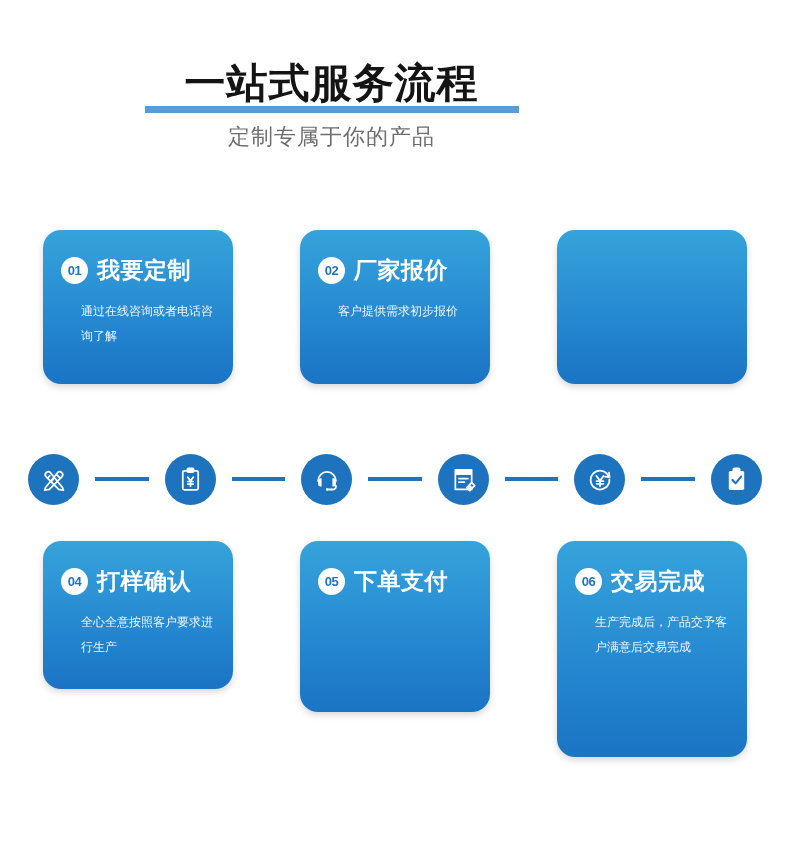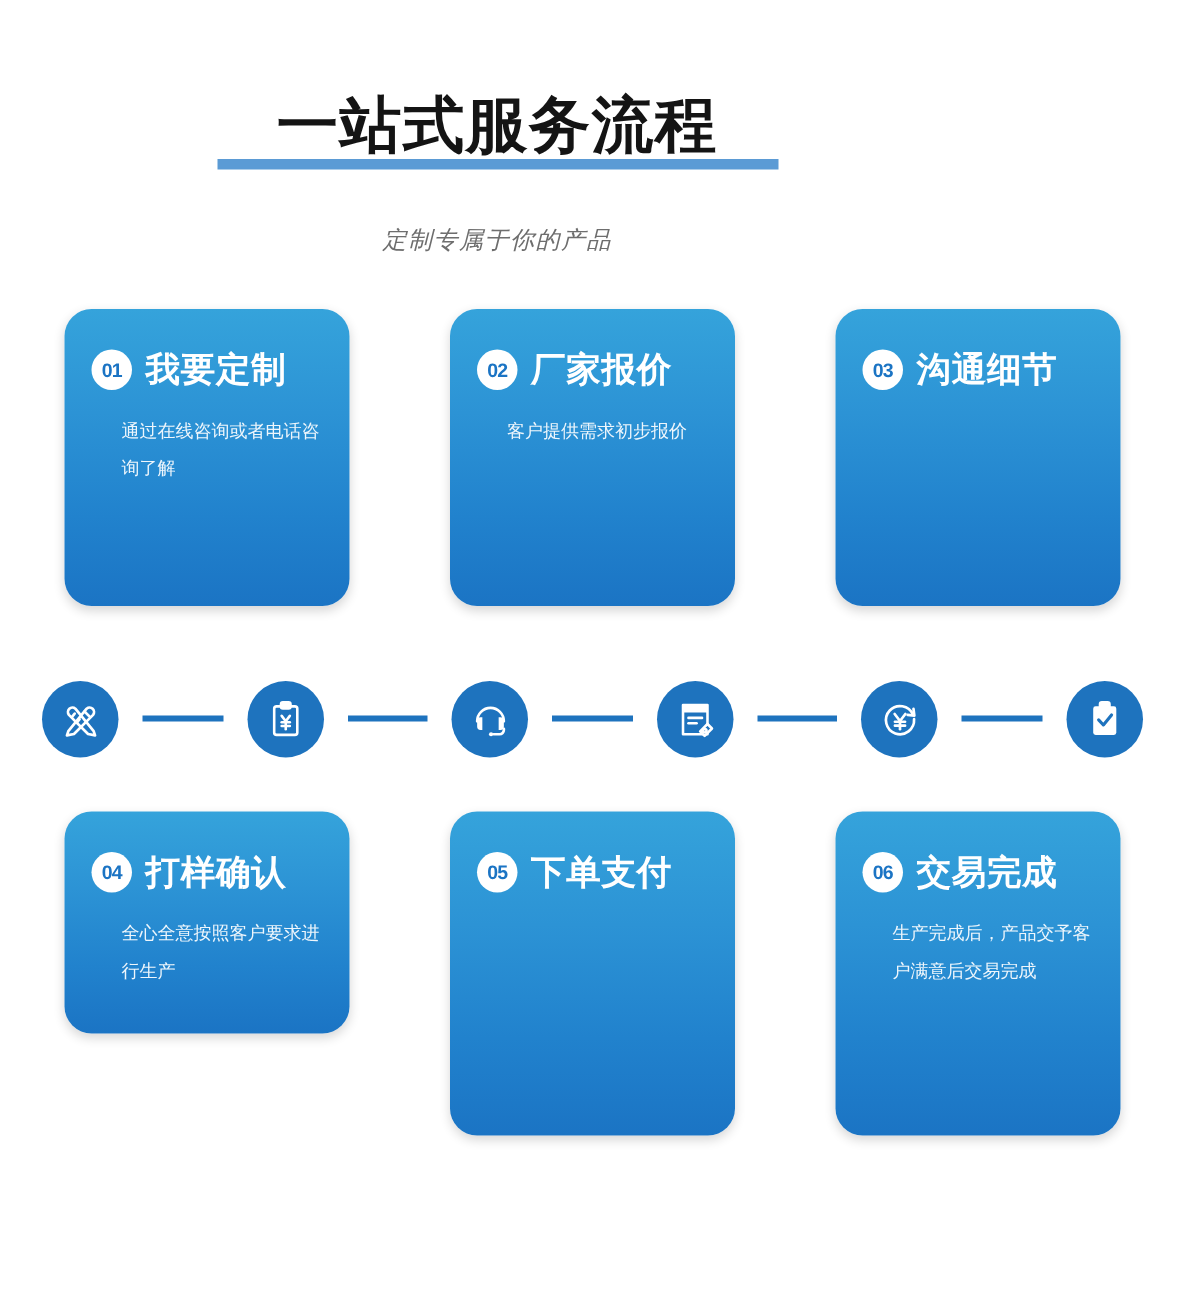--- a/index.html
+++ b/index.html
@@ -44,26 +44,25 @@
     position: absolute;
     left: 50%;
     transform: translateX(-50%);
     top: 48px;
     width: 374px;
     height: 7px;
     background: #5b9bd5;
     z-index: 1;
   }
   .subtitle {
-    margin-top: 40px;
-    font-size: 16px;
+    margin-top: 16px;
+    font-size: 22px;
     line-height: 26px;
     color: #6e6e6e;
     letter-spacing: 1px;
-    font-style: italic;
   }
 
   
   .row {
     position: absolute;
     left: 0;
     width: 790px;
     display: flex;
     justify-content: center;
     gap: 67px;
@@ -72,23 +71,23 @@
   .row-bottom { top: 541px; }
 
   .card {
     position: relative;
     width: 190px;
     border-radius: 18px;
     background: linear-gradient(180deg, #35a3db 0%, #2c93d5 35%, #2182cd 70%, #1b74c4 100%);
     box-shadow: 0 3px 7px rgba(0,0,0,0.16);
     padding: 26px 16px 20px 16px;
   }
-  .card-top { height: 198px; }
+  .card-top { height: 154px; margin-top: 24px; }
   .card-bottom { height: 148px; }
-  .card-5 { height: 216px; }
+  .card-5 { height: 171px; }
   .card-6 { height: 216px; }
 
   .card-head {
     display: flex;
     align-items: center;
     gap: 9px;
     margin-left: 2px;
   }
   .badge {
     flex: 0 0 auto;
@@ -177,24 +176,20 @@
 
     <div class="card card-top">
       <div class="card-head">
         <div class="badge">02</div>
         <div class="card-title">厂家报价</div>
       </div>
       <div class="card-desc">客户提供需求初步报价</div>
     </div>
 
     <div class="card card-top">
-      <div class="card-head">
-        <div class="badge">03</div>
-        <div class="card-title">沟通细节</div>
-      </div>
     </div>
 
   </div>
 
   <div class="strip">
 
     <div class="icon-circle">
       <svg width="30" height="30" viewBox="0 0 32 32" fill="none" stroke="#ffffff" stroke-width="1.9" stroke-linecap="round" stroke-linejoin="round">
         <path d="M7 25 L20 9 a3.2 3.2 0 0 1 4.6 4.4 L11 27 L6 28 Z"></path>
         <path d="M18.5 11 L22.5 15"></path>

